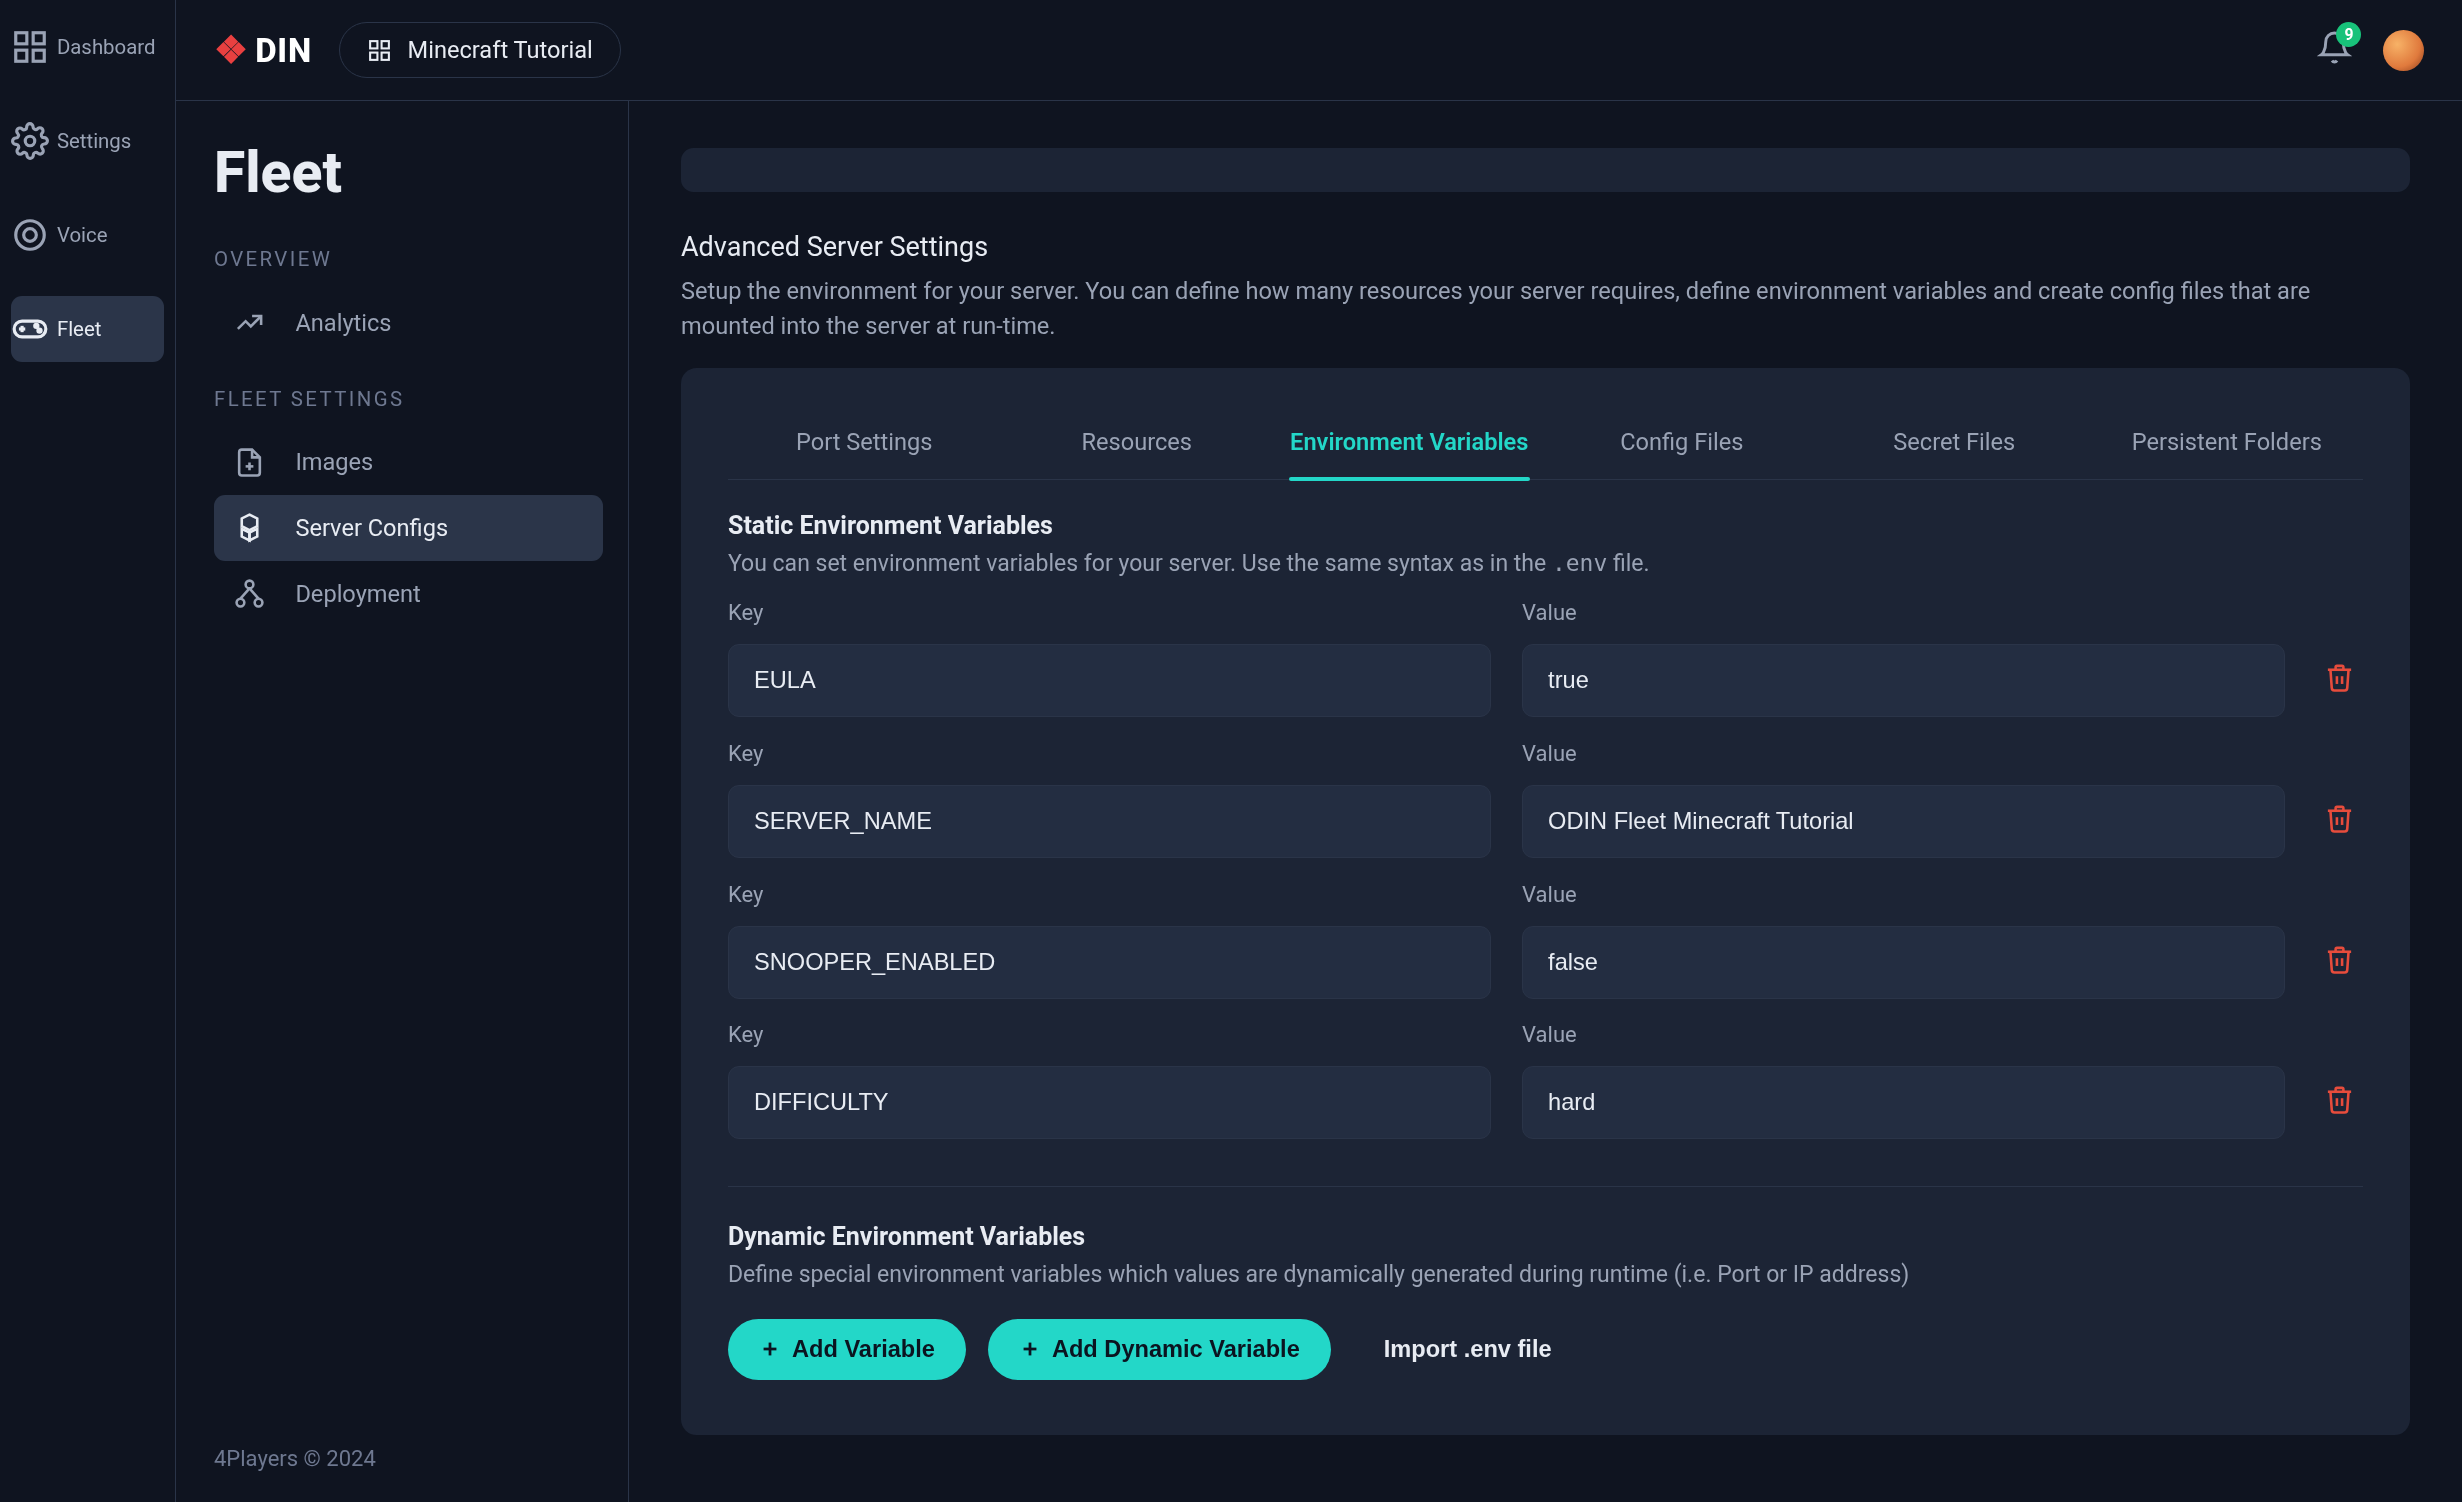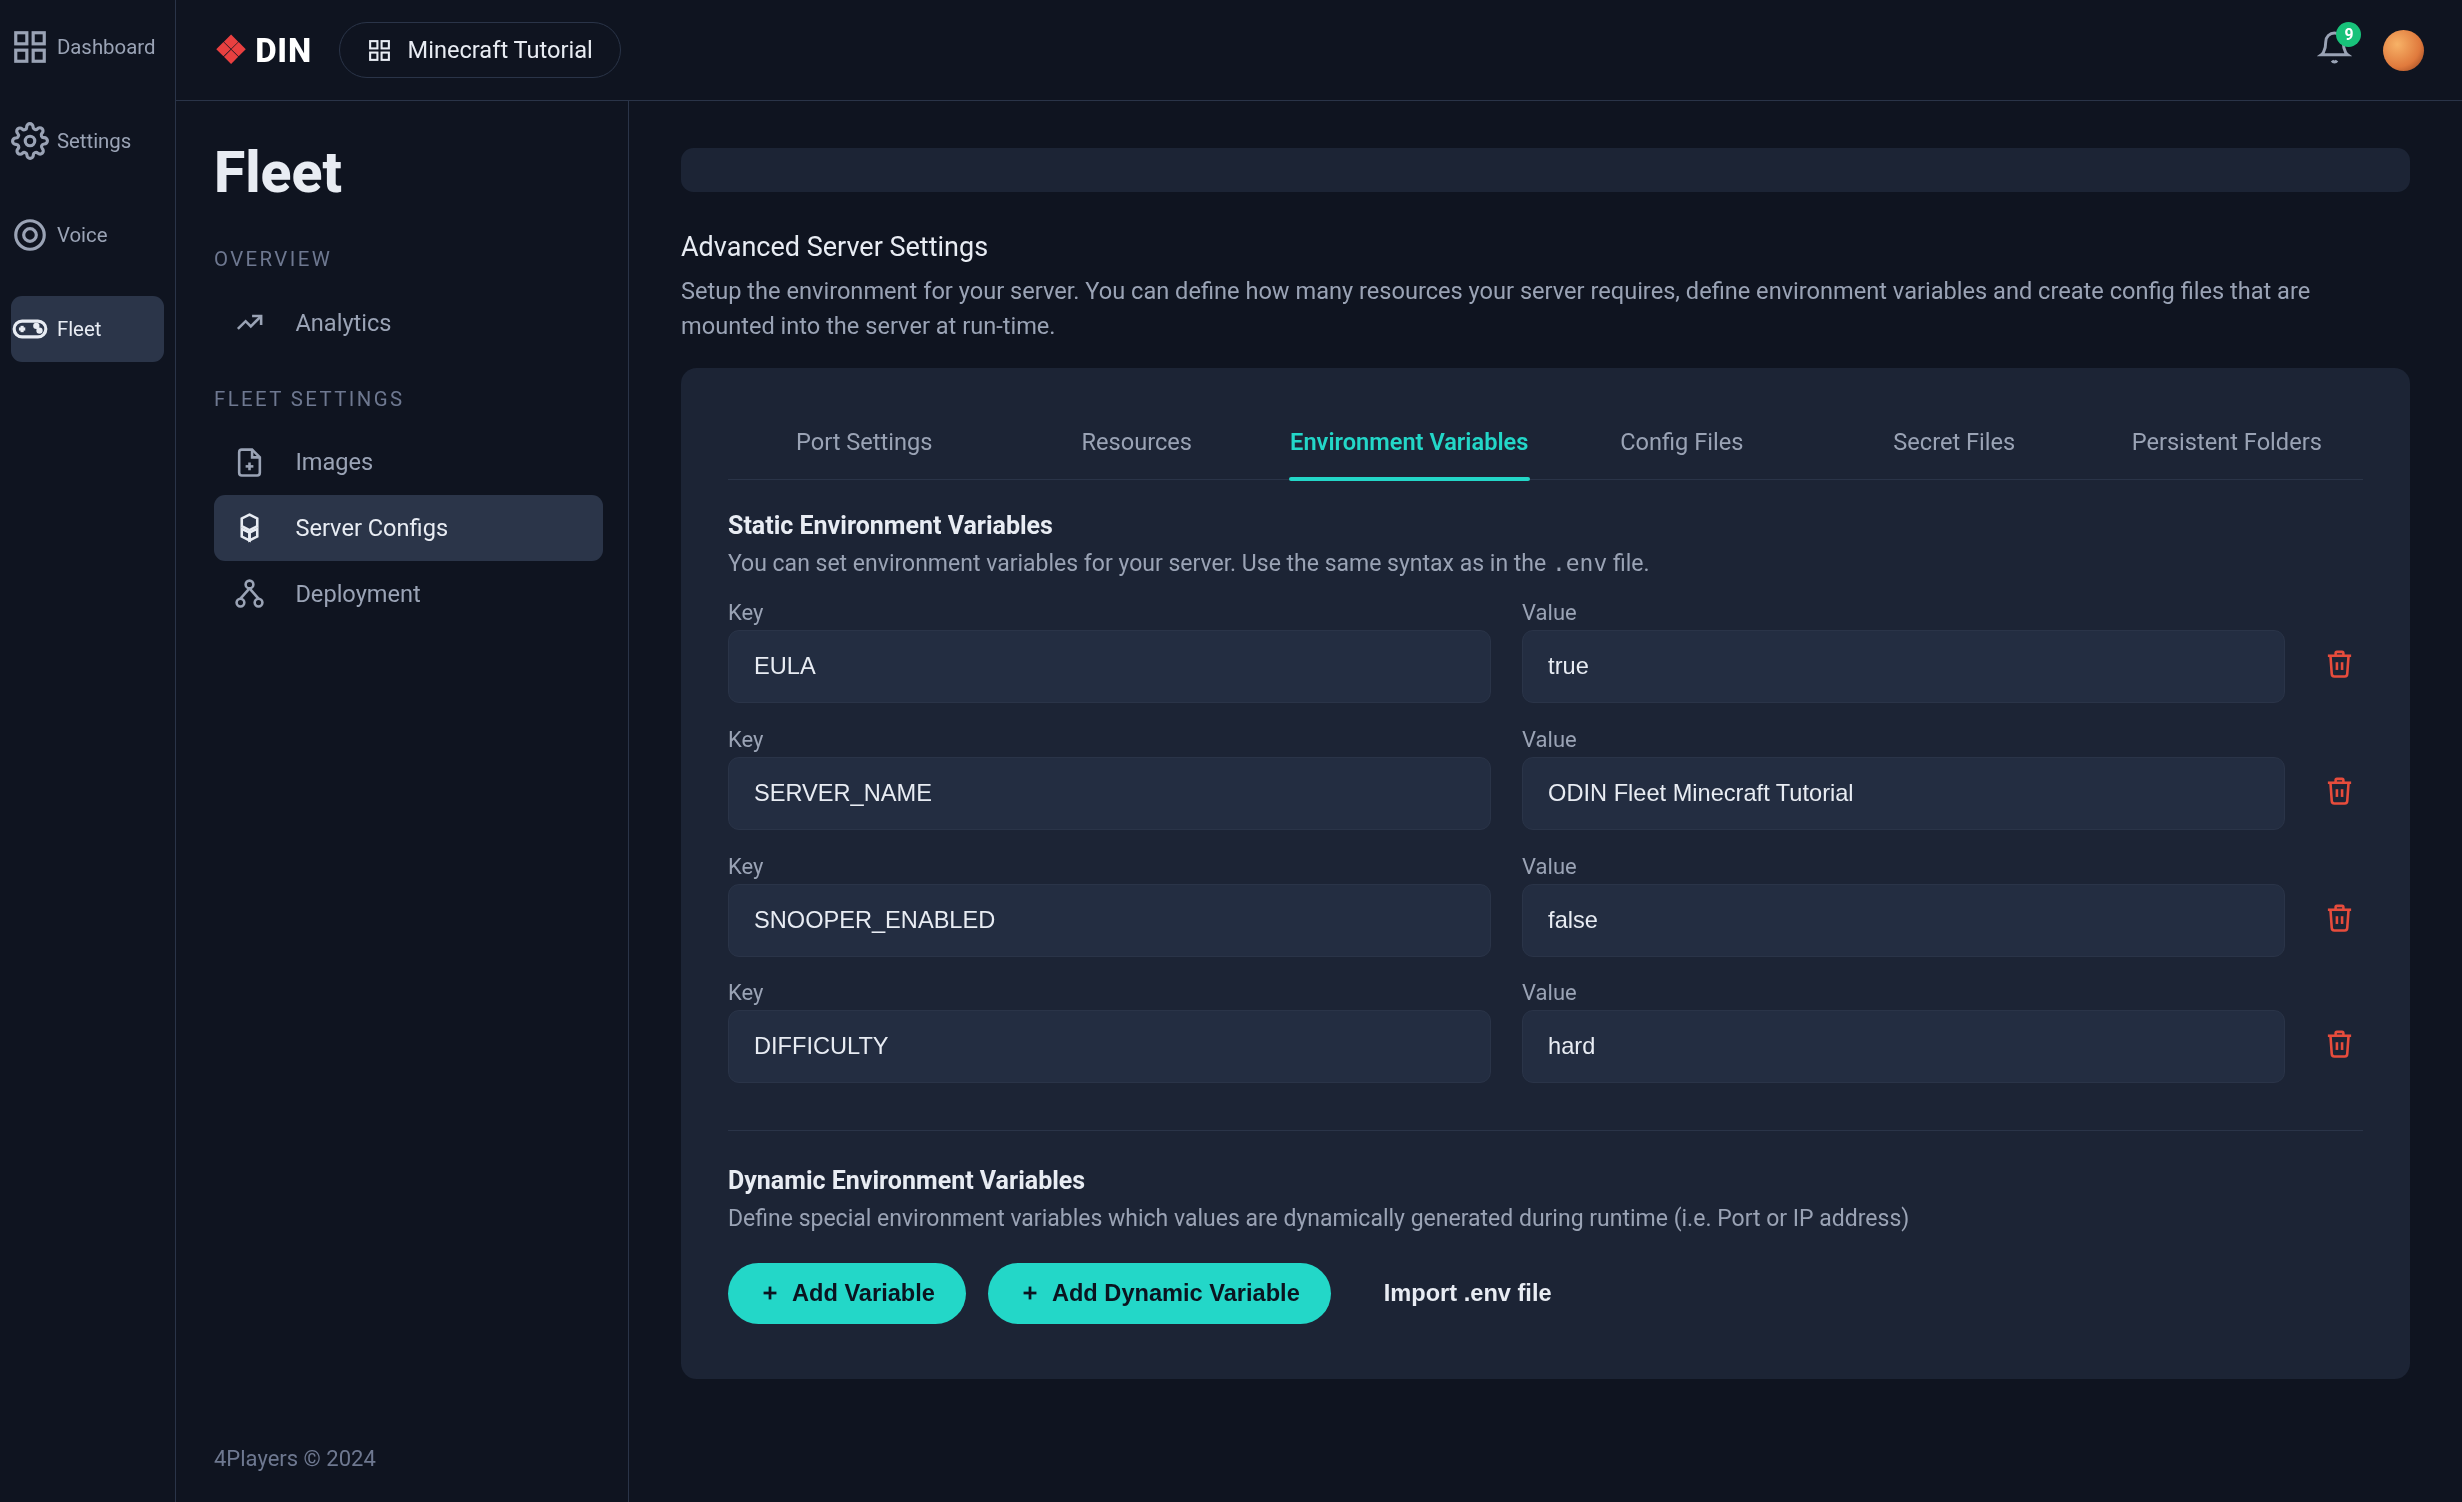--- a/index.html
+++ b/index.html
@@ -64,21 +64,21 @@
   .tabs{display:flex;border-bottom:1.6px solid var(--border);margin-bottom:31px}
   .tab{flex:1;text-align:center;padding:20.4px 7.9px 23.6px;color:var(--text-dim);font-size:23.6px;cursor:pointer;position:relative}
   .tab.active{color:var(--accent);font-weight:600}
   .tab.active::after{content:"";position:absolute;left:15.7px;right:15.7px;bottom:-1.6px;height:3.9px;background:var(--accent);border-radius:2.4px}
 
   .subhead h3{font-size:25px;font-weight:700;margin-bottom:9.4px}
   .subhead p{color:var(--text-dim);font-size:23px}
   .subhead code{font-family:ui-monospace,monospace;color:var(--text-dim)}
   .vars{margin-top:23.6px}
   .var-row{display:flex;align-items:flex-end;gap:31px;margin-bottom:23.6px}
-  .field{display:flex;flex-direction:column;gap:5px;flex:1}
+  .field{display:flex;flex-direction:column;gap:19px;flex:1}
   .field label{color:var(--text-dim);font-size:22px}
   .field input{background:var(--input);border:1.6px solid var(--border);border-radius:11px;padding:22px 25px;color:var(--text);font-size:23.6px;outline:none}
   .trash{color:var(--red);cursor:pointer;padding:19px 7.9px}
   .trash svg{width:31px;height:31px}
 
   hr.sep{border:none;border-top:1.6px solid var(--border);margin:47px 0 35px}
 
   .btns{display:flex;align-items:flex-end;gap:22px;margin-top:31px}
   .btn{display:flex;align-items:center;gap:11px;border:none;border-radius:31px;padding:17.3px 31px;font-size:23.6px;font-weight:600;cursor:pointer;color:#0b1420;background:var(--accent)}
   .btn.ghost{background:transparent;color:var(--text)}

